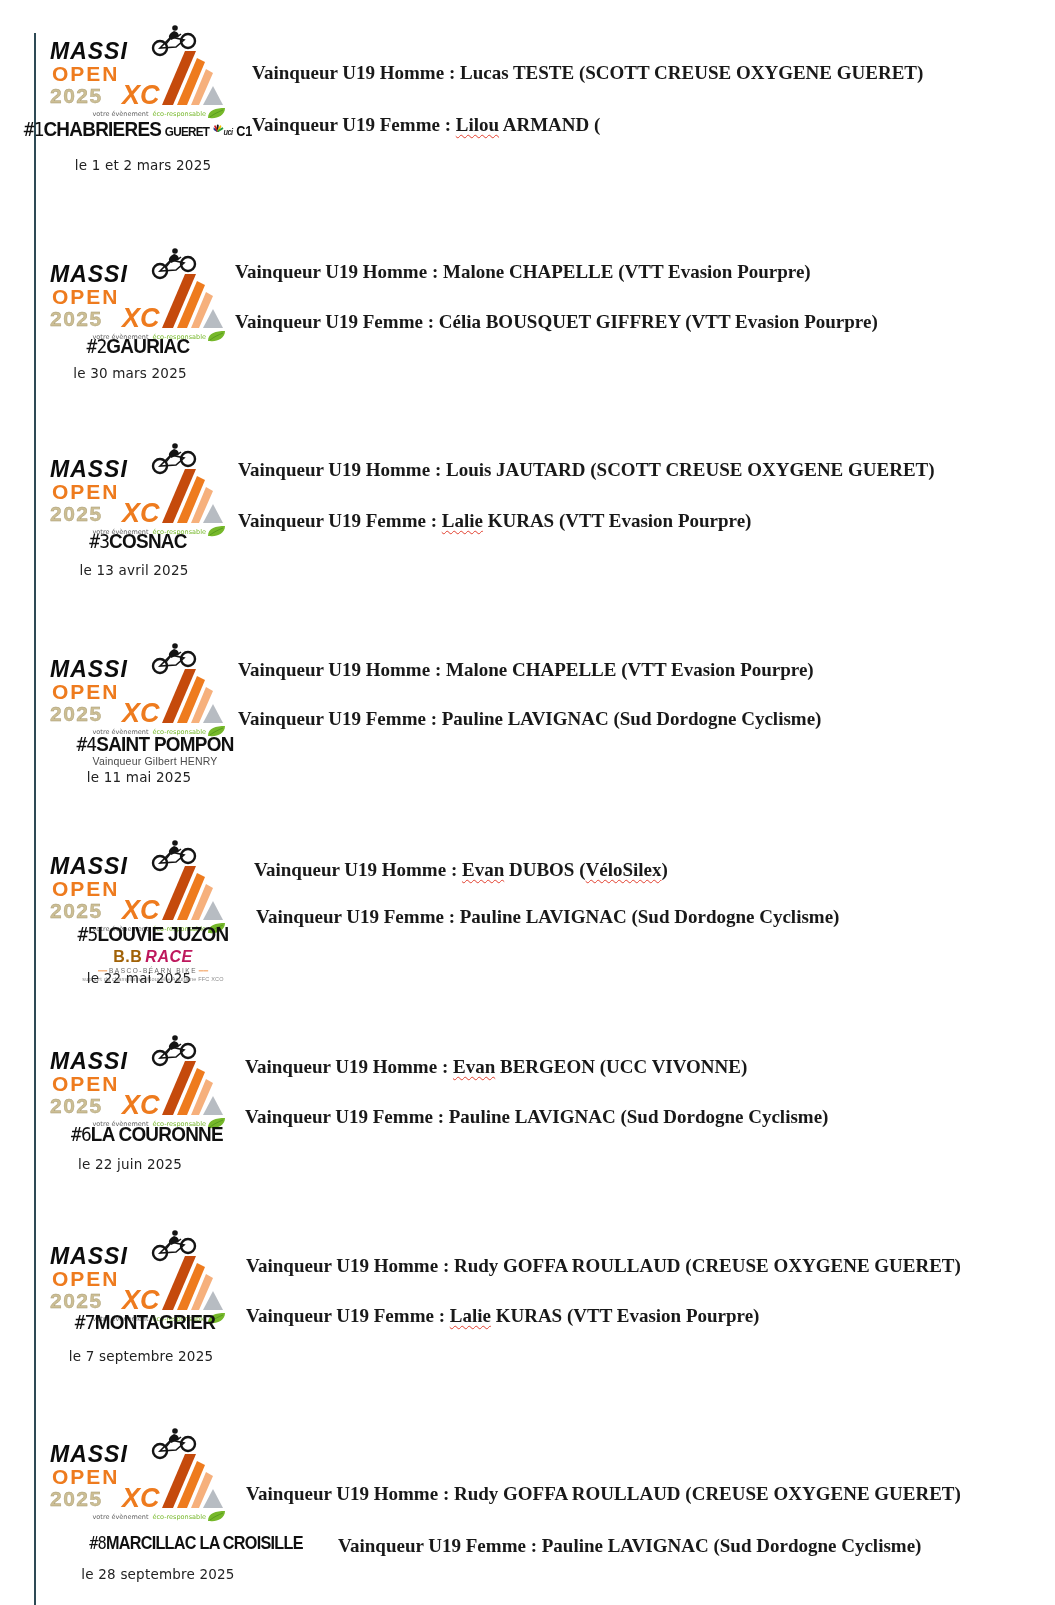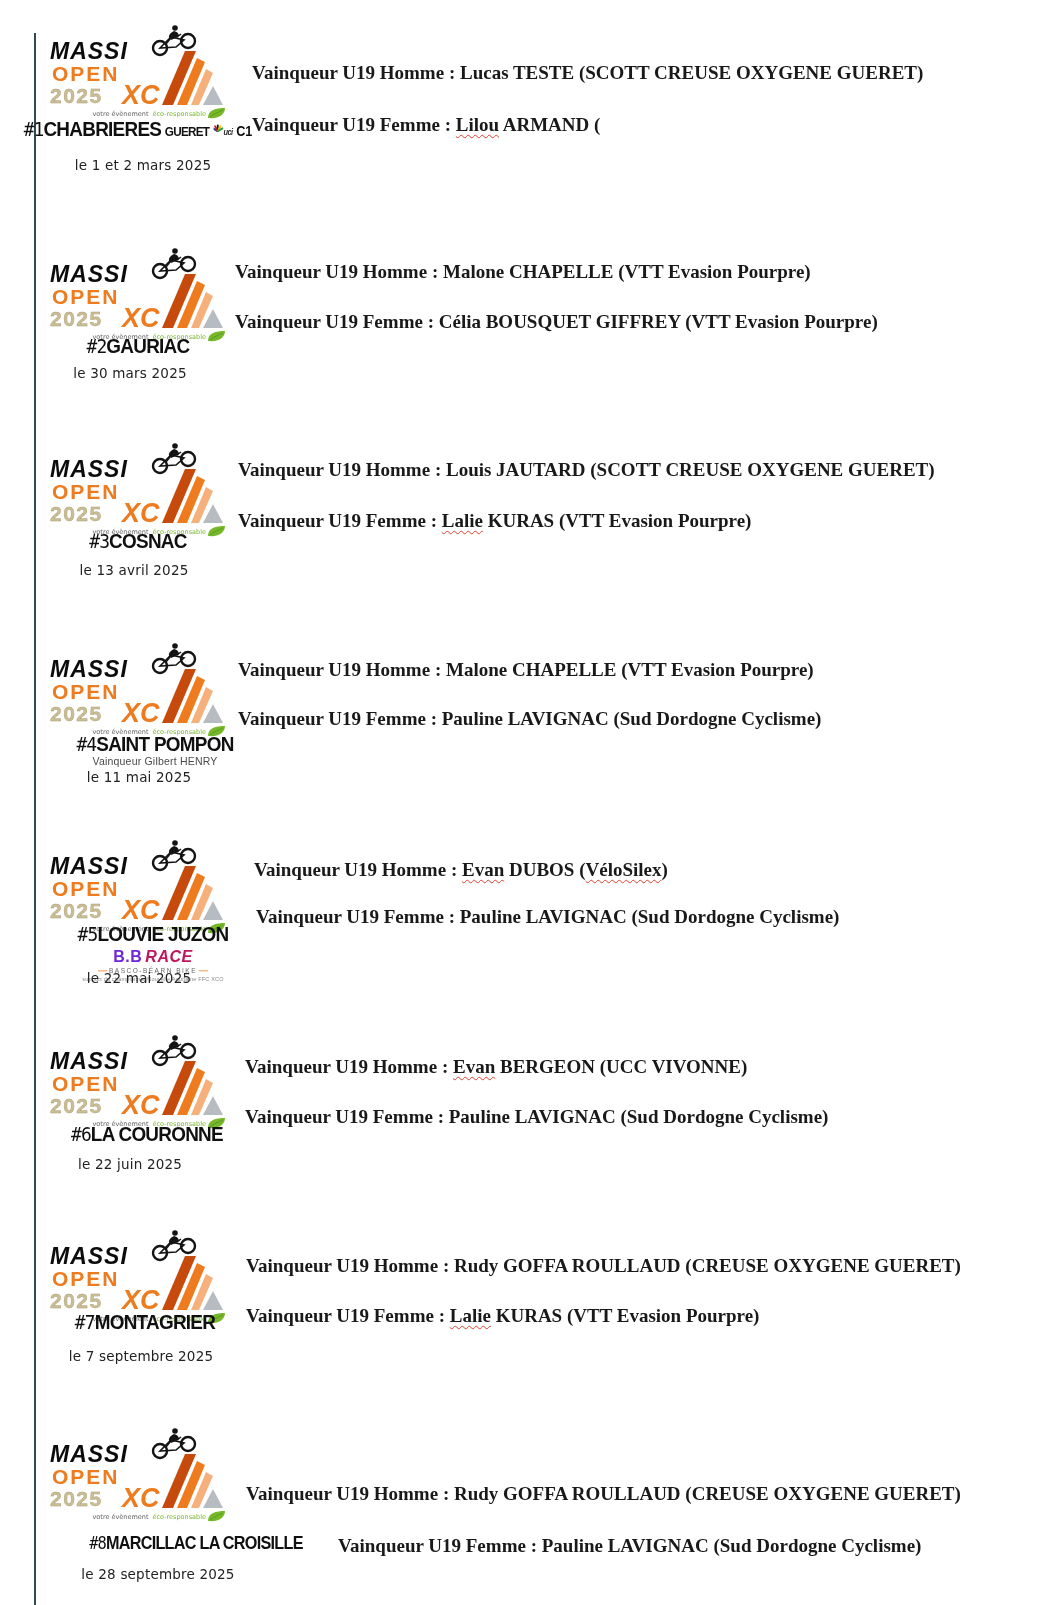--- a/index.html
+++ b/index.html
@@ -37,21 +37,21 @@
         font-size:13.5px;color:#222;letter-spacing:0.2px;}
 
   
   .winner-line{position:absolute;font-weight:700;font-size:19px;color:#191919;white-space:nowrap;font-family:Liberation Serif, serif;}
   .miss{text-decoration-line:underline;text-decoration-style:wavy;
         text-decoration-color:#e2402f;text-decoration-thickness:1px;text-underline-offset:3px;text-align:right;}
 
   
   .bb-block{position:absolute;text-align:center;line-height:1.15;}
   .bb-main{font-size:16px;font-weight:800;letter-spacing:0.5px;}
-  .bb-b{color:#6d28d9;}
+  .bb-b{color:#a16207;}
   .bb-race{color:#be185d;font-style:italic;margin-left:3px;}
   .bb-sub{font-size:6.5px;color:#666;letter-spacing:1.5px;margin-top:1px;}
   .bb-sub .dash{color:#ee7b1e;letter-spacing:0;}
   .bb-support{font-size:5.5px;color:#8a8a8a;margin-top:1px;letter-spacing:0.2px;}
 </style>
 </head>
 <body>
 
 <div id="page">
   <div class="left-rule"></div>

